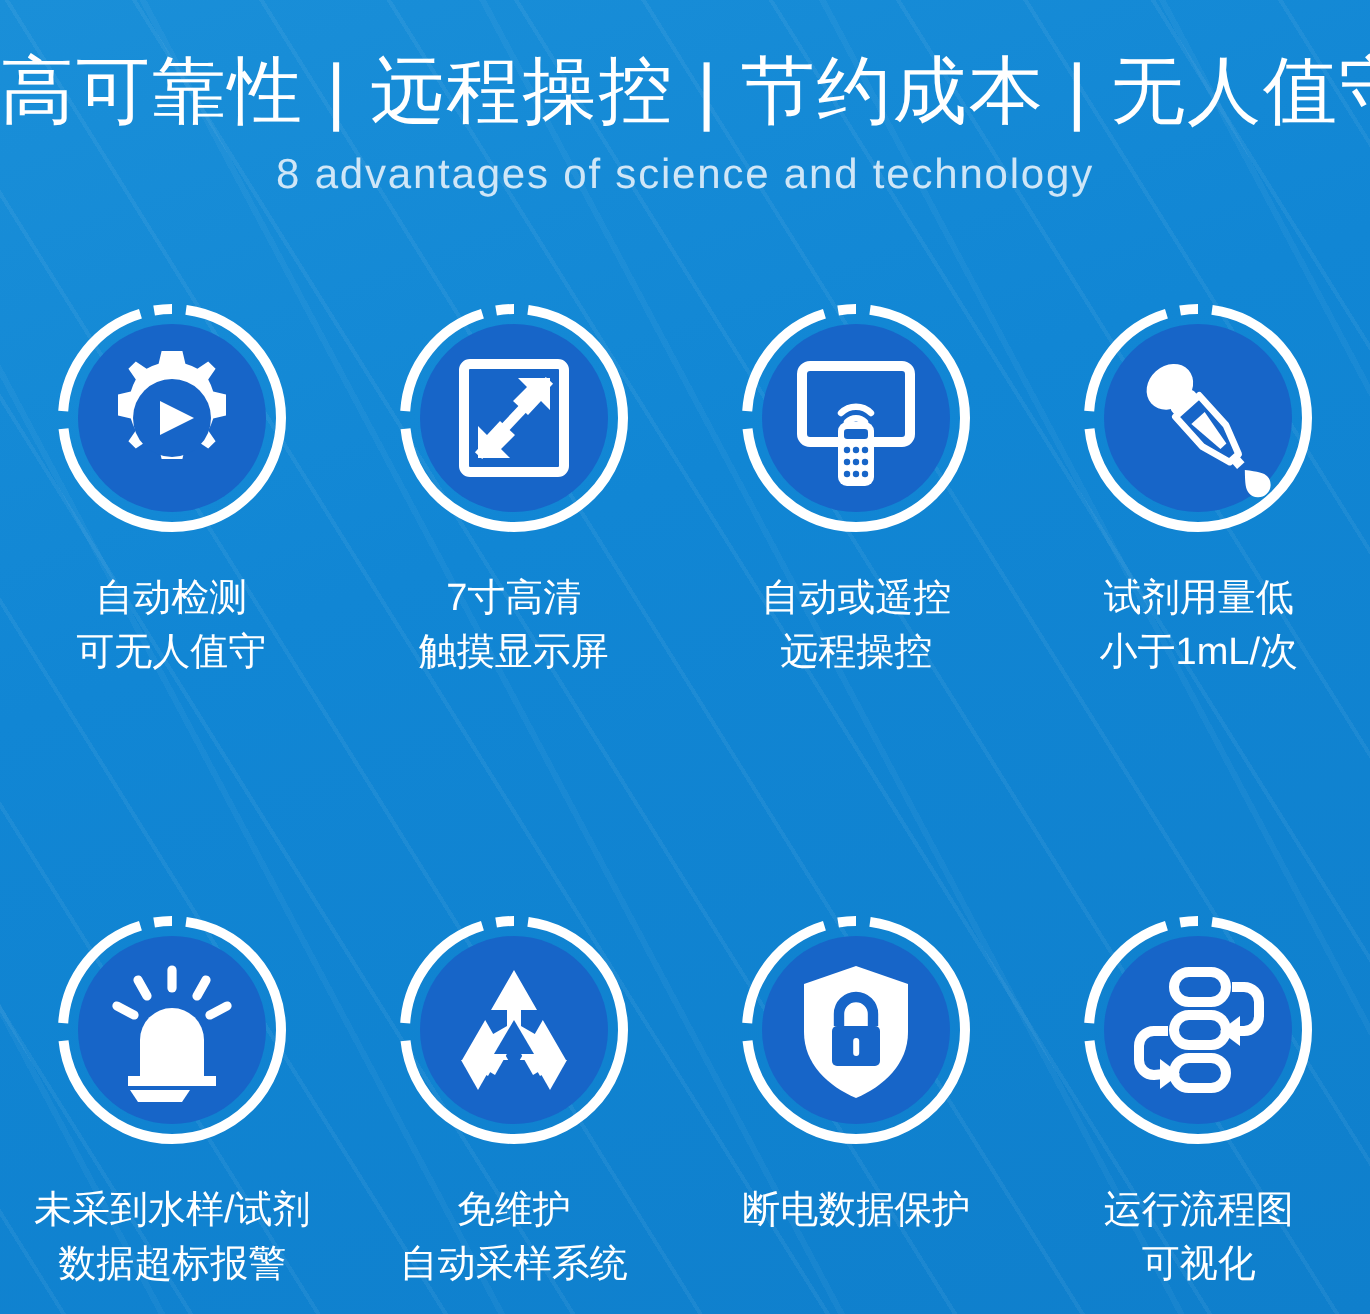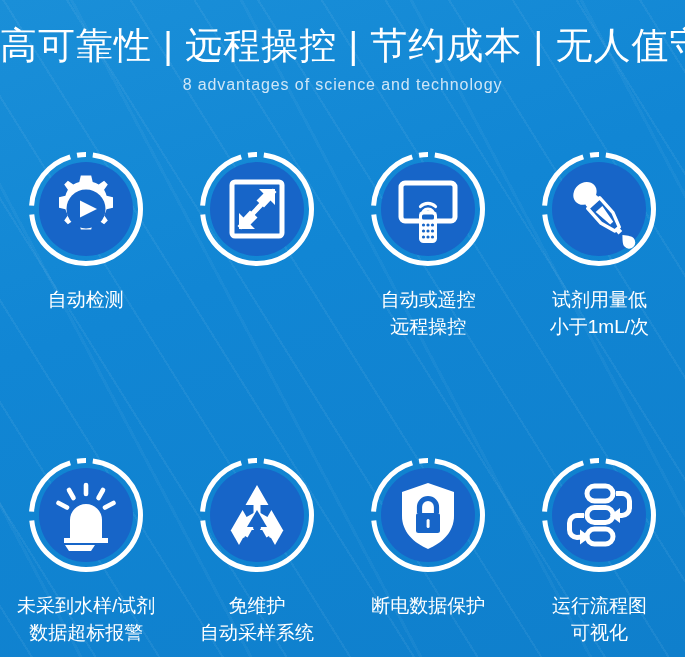--- a/index.html
+++ b/index.html
@@ -49,21 +49,21 @@
     color:#ffffff;
     font-size:37px;
     line-height:1.28;
     font-weight:400;
     letter-spacing:1px;
     white-space:nowrap;
   }
   .subtitle{
     margin:0;padding:7px 0 0 0;
     color:#cfe6f7;
-    font-size:16px;
+    font-size:21px;
     font-weight:300;
     letter-spacing:0.9px;
     white-space:nowrap;
   }
 
   
   .grid{
     position:absolute;
     top:152px;left:0;width:685px;
   }
@@ -140,37 +140,42 @@
                          a28 28 0 0 1 -2.5-6.0 l-6.4-1.5 0-5.2 0-5.2 6.4-1.5
                          a28 28 0 0 1 2.5-6.0 l-3.7-5.4 3.7-3.7 5.4 3.7
                          a28 28 0 0 1 6.0-2.5 l1.5-6.4 z"></path>
               </g>
               <circle cx="57" cy="57" r="19.5" fill="#1765c8"></circle>
               <path d="M51 48.5 L68 57 L51 65.5 Z" fill="#ffffff"></path>
             </svg>
           </div>
           <div class="caption">
             <span class="ln">自动检测</span>
+            <span class="ln">可无人值守</span>
           </div>
         </div>
 
         <div class="cell">
           <div class="badge">
             <svg viewBox="0 0 114 114">
               <g fill="none" stroke="#ffffff" stroke-width="5">
                 <path d="M57 2.5 A54.5 54.5 0 1 0 57 111.5 A54.5 54.5 0 0 0 57 2.5" stroke-dasharray="18 7 66 9 244" stroke-dashoffset="9"></path>
               </g>
               <circle cx="57" cy="57" r="47" fill="#1765c8"></circle>
               <rect x="32" y="30" width="50" height="54" rx="3" ry="3" fill="none" stroke="#ffffff" stroke-width="5"></rect>
               <g stroke="#ffffff" stroke-width="5" stroke-linecap="square">
                 <line x1="41" y1="74" x2="73" y2="40"></line>
               </g>
               <path d="M75 37 L75 53 L70.5 48.5 L64 55.5 L56.5 48.5 L63.5 41.5 L59 37 Z" fill="#ffffff"></path>
               <path d="M39 77 L39 61 L43.5 65.5 L50 58.5 L57.5 65.5 L50.5 72.5 L55 77 Z" fill="#ffffff"></path>
             </svg>
+          </div>
+          <div class="caption">
+            <span class="ln">7寸高清</span>
+            <span class="ln">触摸显示屏</span>
           </div>
         </div>
 
         <div class="cell">
           <div class="badge">
             <svg viewBox="0 0 114 114">
               <g fill="none" stroke="#ffffff" stroke-width="5">
                 <path d="M57 2.5 A54.5 54.5 0 1 0 57 111.5 A54.5 54.5 0 0 0 57 2.5" stroke-dasharray="18 7 66 9 244" stroke-dashoffset="9"></path>
               </g>
               <circle cx="57" cy="57" r="47" fill="#1765c8"></circle>

